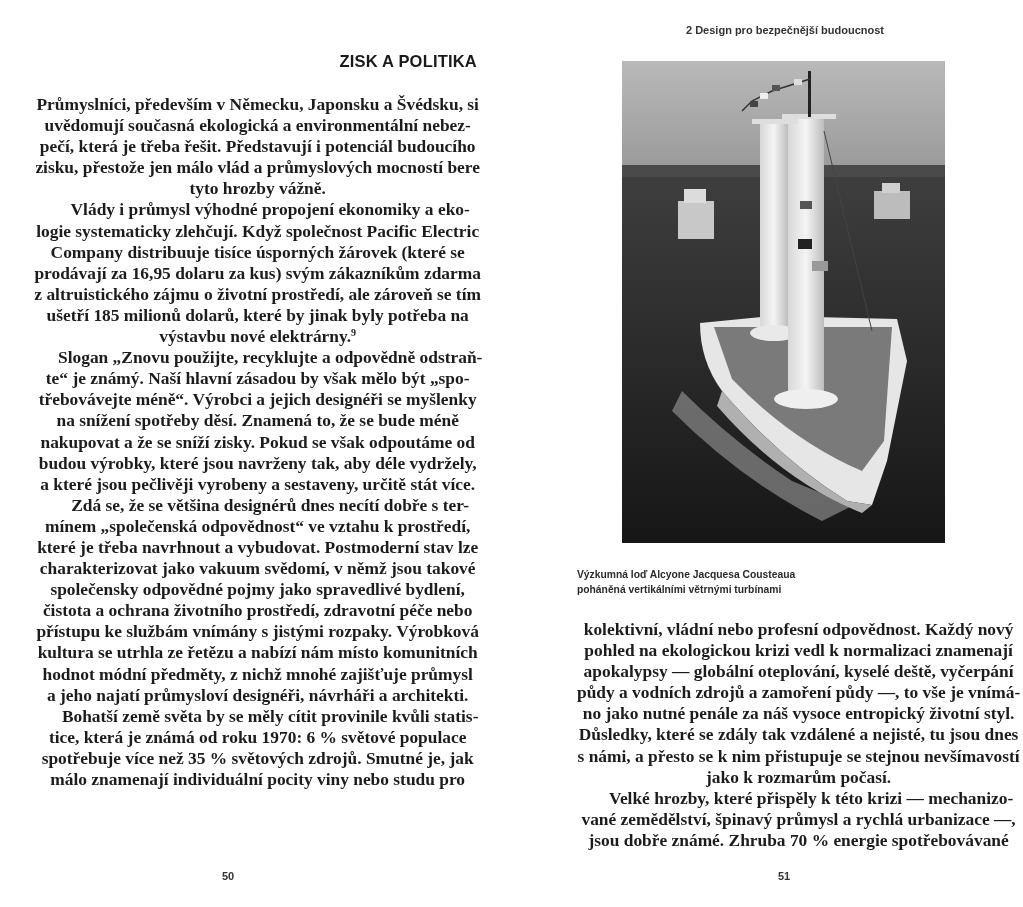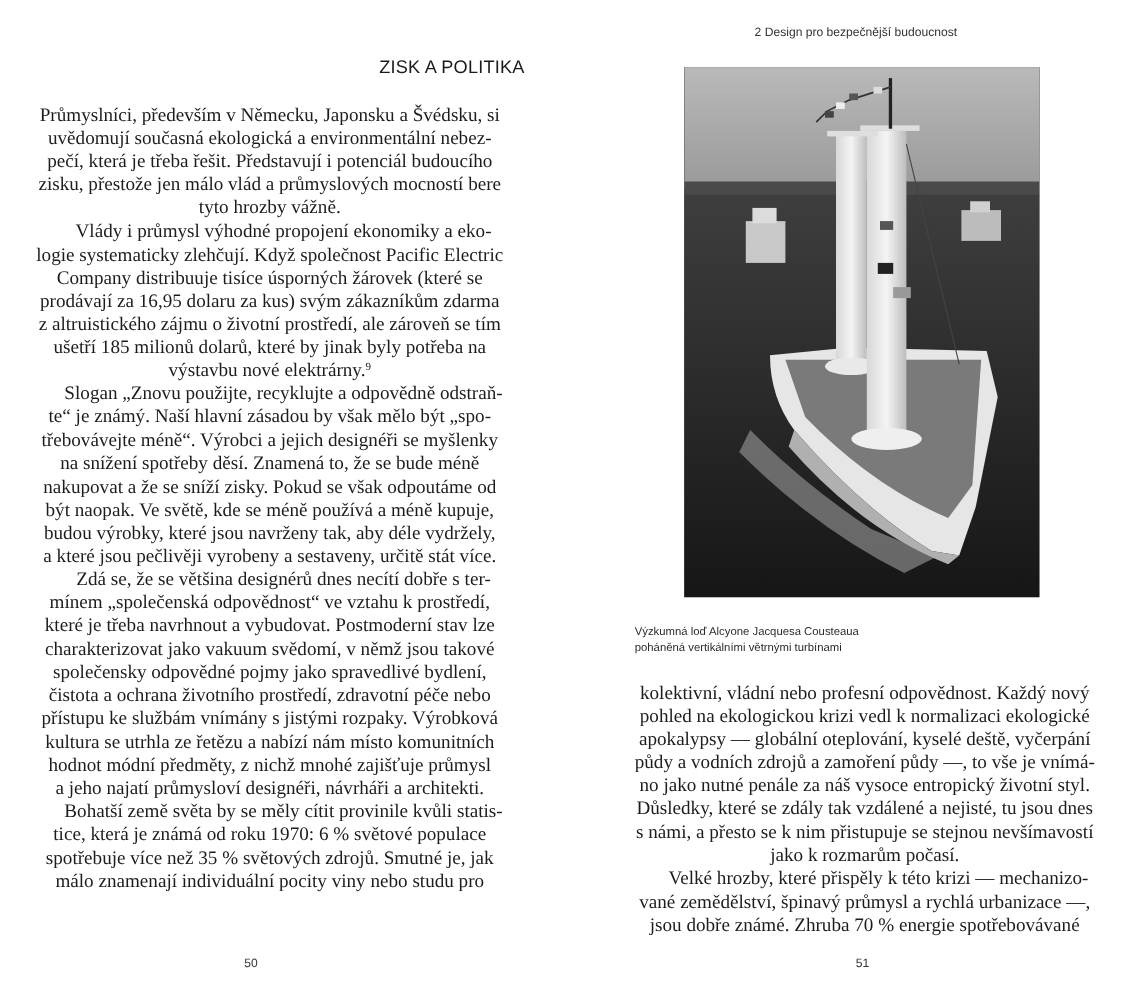--- a/index.html
+++ b/index.html
@@ -1,17 +1,17 @@
 <!DOCTYPE html>
 <html><head>
 <meta charset="utf-8">
 <style>
   html, body { margin: 0; padding: 0; background: #ffffff; }
   body { width: 1023px; height: 907px; position: relative; overflow: hidden; color: #1e1e1e; }
-  .page { position: absolute; top: 0; height: 907px; }
+  .page { position: absolute; top: 0; height: 907px; font-weight: bold; }
   .page-left { left: 0; width: 511px; }
   .page-right { left: 511px; width: 512px; }
   .heading {
     position: absolute; left: 0; width: 477px; top: 52px; text-align: right;
     font-family: "Liberation Sans", sans-serif; font-size: 16.5px; letter-spacing: 0.2px; color: #1a1a1a;
   }
   .body-text {
     position: absolute; font-family: "Liberation Serif", serif; font-size: 17.4px; line-height: 21.1px; color: #1c1c1c; text-align: center;
   }
   .body-text .line { display: block; white-space: nowrap; height: 21.1px; }
@@ -55,21 +55,20 @@
       <span class="line"><span>Company distribuuje tisíce úsporných žárovek (které se</span></span>
       <span class="line"><span>prodávají za 16,95 dolaru za kus) svým zákazníkům zdarma</span></span>
       <span class="line"><span>z altruistického zájmu o životní prostředí, ale zároveň se tím</span></span>
       <span class="line"><span>ušetří 185 milionů dolarů, které by jinak byly potřeba na</span></span>
       <span class="line"><span>výstavbu nové elektrárny.</span><sup>9</sup></span>
       <span class="line indent"><span>Slogan „Znovu použijte, recyklujte a odpovědně odstraň-</span></span>
       <span class="line"><span>te“ je známý. Naší hlavní zásadou by však mělo být „spo-</span></span>
       <span class="line"><span>třebovávejte méně“. Výrobci a jejich designéři se myšlenky</span></span>
       <span class="line"><span>na snížení spotřeby děsí. Znamená to, že se bude méně</span></span>
       <span class="line"><span>nakupovat a že se sníží zisky. Pokud se však odpoutáme od</span></span>
-      <span class="line"><span>být naopak. Ve světě, kde se méně používá a méně kupuje,</span></span>
       <span class="line"><span>budou výrobky, které jsou navrženy tak, aby déle vydržely,</span></span>
       <span class="line"><span>a které jsou pečlivěji vyrobeny a sestaveny, určitě stát více.</span></span>
       <span class="line indent"><span>Zdá se, že se většina designérů dnes necítí dobře s ter-</span></span>
       <span class="line"><span>mínem „společenská odpovědnost“ ve vztahu k prostředí,</span></span>
       <span class="line"><span>které je třeba navrhnout a vybudovat. Postmoderní stav lze</span></span>
       <span class="line"><span>charakterizovat jako vakuum svědomí, v němž jsou takové</span></span>
       <span class="line"><span>společensky odpovědné pojmy jako spravedlivé bydlení,</span></span>
       <span class="line"><span>čistota a ochrana životního prostředí, zdravotní péče nebo</span></span>
       <span class="line"><span>přístupu ke službám vnímány s jistými rozpaky. Výrobková</span></span>
       <span class="line"><span>kultura se utrhla ze řetězu a nabízí nám místo komunitních</span></span>
@@ -137,21 +136,21 @@
     </svg>
   </div>
 
   <div class="caption">
     <span>Výzkumná loď Alcyone Jacquesa Cousteaua</span>
     <span>poháněná vertikálními větrnými turbínami</span>
   </div>
 
   <div class="body-text right-text" id="right-text">
       <span class="line"><span>kolektivní, vládní nebo profesní odpovědnost. Každý nový</span></span>
-      <span class="line"><span>pohled na ekologickou krizi vedl k normalizaci ekologické</span></span>
+      <span class="line"><span>pohled na ekologickou krizi vedl k normalizaci znamenají</span></span>
       <span class="line"><span>apokalypsy — globální oteplování, kyselé deště, vyčerpání</span></span>
       <span class="line"><span>půdy a vodních zdrojů a zamoření půdy —, to vše je vnímá-</span></span>
       <span class="line"><span>no jako nutné penále za náš vysoce entropický životní styl.</span></span>
       <span class="line"><span>Důsledky, které se zdály tak vzdálené a nejisté, tu jsou dnes</span></span>
       <span class="line"><span>s námi, a přesto se k nim přistupuje se stejnou nevšímavostí</span></span>
       <span class="line"><span>jako k rozmarům počasí.</span></span>
       <span class="line indent"><span>Velké hrozby, které přispěly k této krizi — mechanizo-</span></span>
       <span class="line"><span>vané zemědělství, špinavý průmysl a rychlá urbanizace —,</span></span>
       <span class="line"><span>jsou dobře známé. Zhruba 70 % energie spotřebovávané</span></span>
     </div>

